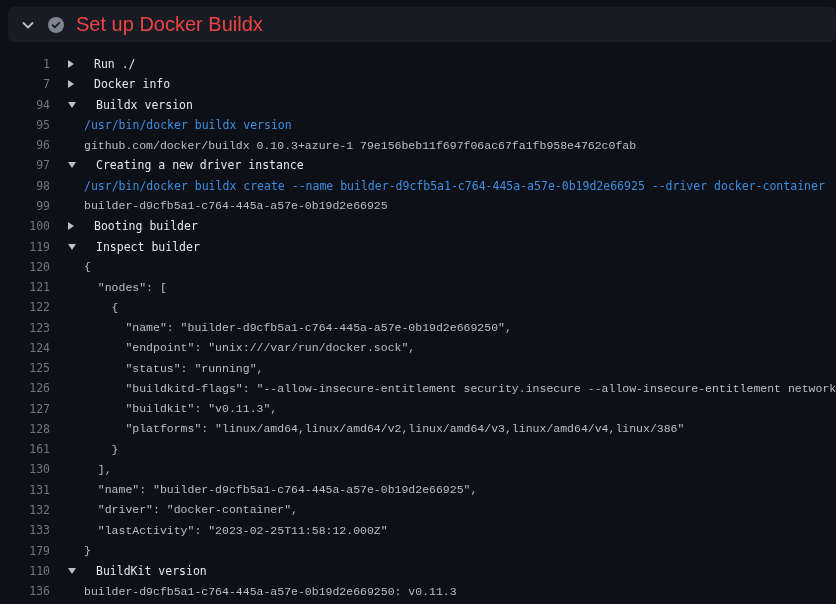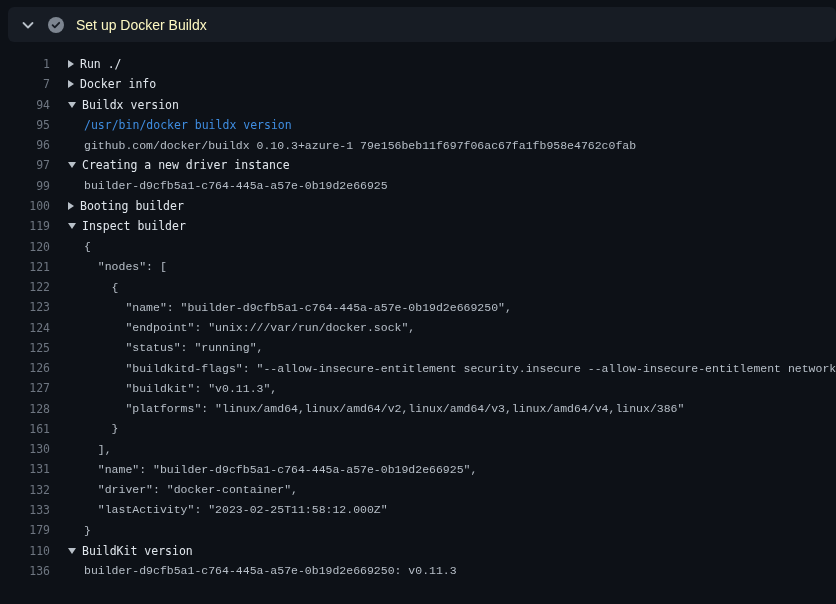--- a/index.html
+++ b/index.html
@@ -16,22 +16,22 @@
     border-radius:6px;
     display:flex;
     align-items:center;
     padding-left:12px;
     cursor:pointer;
   }
   .step-header .chev{width:16px;height:16px;flex:none;display:flex;align-items:center;justify-content:center;}
   .step-header .check{width:16px;height:16px;flex:none;margin-left:12px;display:flex;align-items:center;justify-content:center;}
   .step-title{
     margin-left:12px;
-    color:#fef9c3;
-    font-size:14px;
+    color:#ef4444;
+    font-size:20px;
     font-weight:400;
   }
   .log-area{
     margin-top:12px;
     font-family:"DejaVu Sans Mono","Liberation Mono",monospace;
     font-size:11.5px;
   }
   .row{
     display:flex;
     align-items:center;
@@ -55,21 +55,21 @@
     border-top:6px solid #b8c0c8;
     border-left:4px solid transparent;
     border-right:4px solid transparent;
   }
   .txt{
     white-space:pre;
     flex:none;
   }
   .row.group-collapsed .txt,
   .row.group-expanded .txt{
-    margin-left:6px;
+    margin-left:20px;
     color:#e1e7ed;
   }
   .row.group-collapsed,
   .row.group-expanded{cursor:pointer;}
   .row.command .txt{
     margin-left:34px;
     color:#3f8de0;
   }
   .row.output .txt{
     margin-left:34px;
@@ -119,20 +119,25 @@
     <div class="row output">
     <span class="num">96</span>
 
     <span class="txt">github.com/docker/buildx 0.10.3+azure-1 79e156beb11f697f06ac67fa1fb958e4762c0fab</span>
   </div>
     <div class="row group-expanded">
     <span class="num">97</span>
     <span class="tri down"></span>
     <span class="txt">Creating a new driver instance</span>
   </div>
+    <div class="row command">
+    <span class="num">98</span>
+
+    <span class="txt">/usr/bin/docker buildx create --name builder-d9cfb5a1-c764-445a-a57e-0b19d2e66925 --driver docker-container</span>
+  </div>
     <div class="row output">
     <span class="num">99</span>
 
     <span class="txt">builder-d9cfb5a1-c764-445a-a57e-0b19d2e66925</span>
   </div>
     <div class="row group-collapsed">
     <span class="num">100</span>
     <span class="tri right"></span>
     <span class="txt">Booting builder</span>
   </div>

